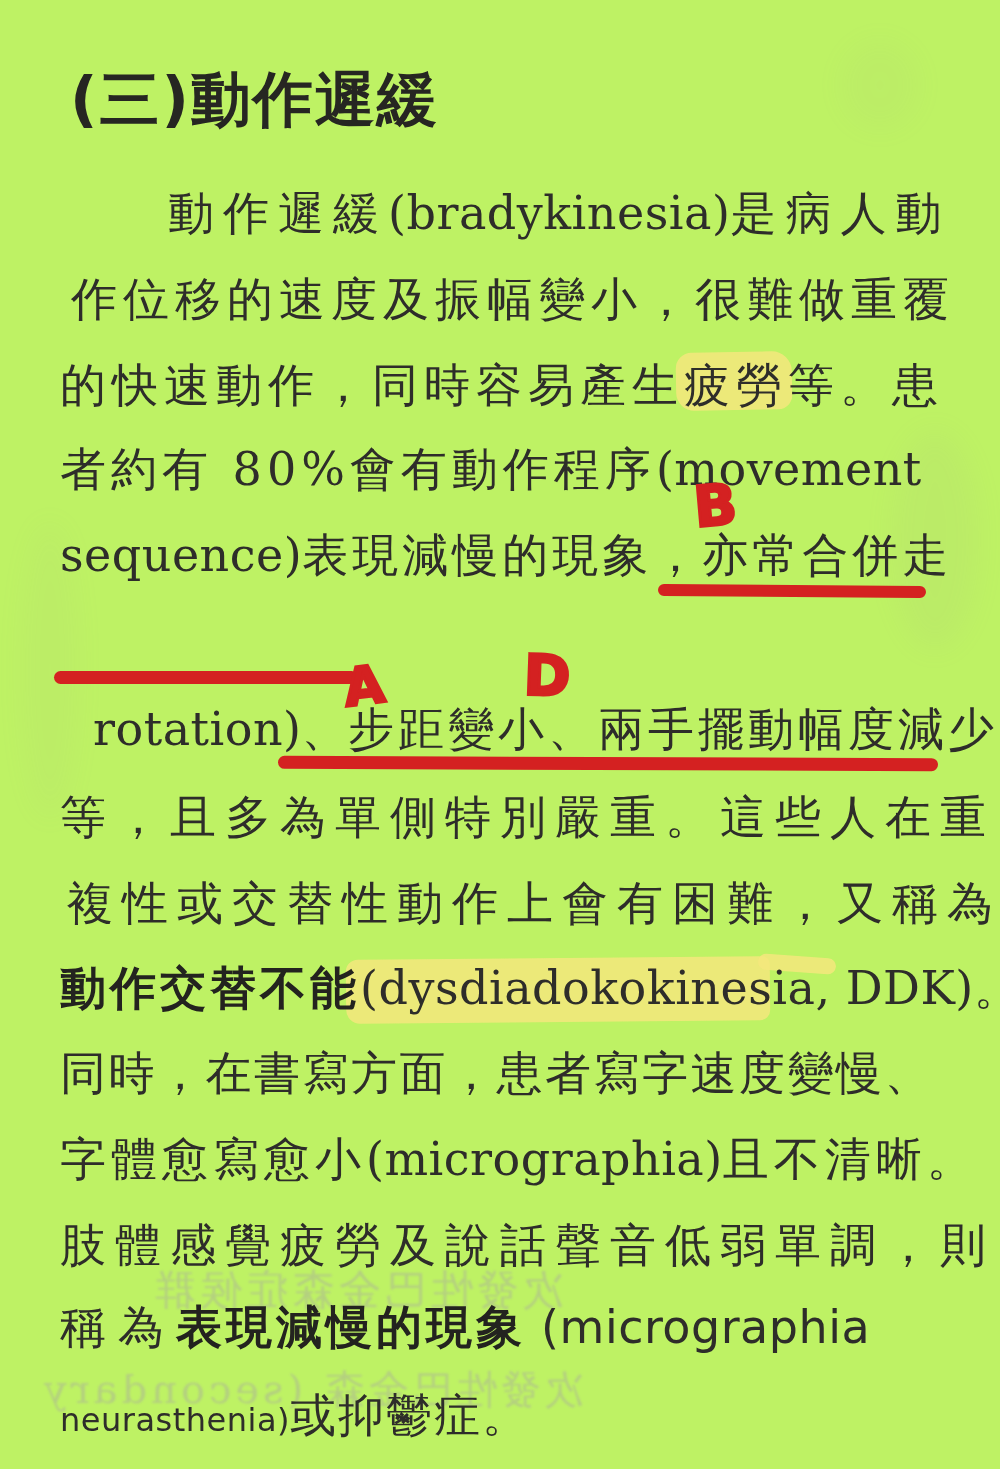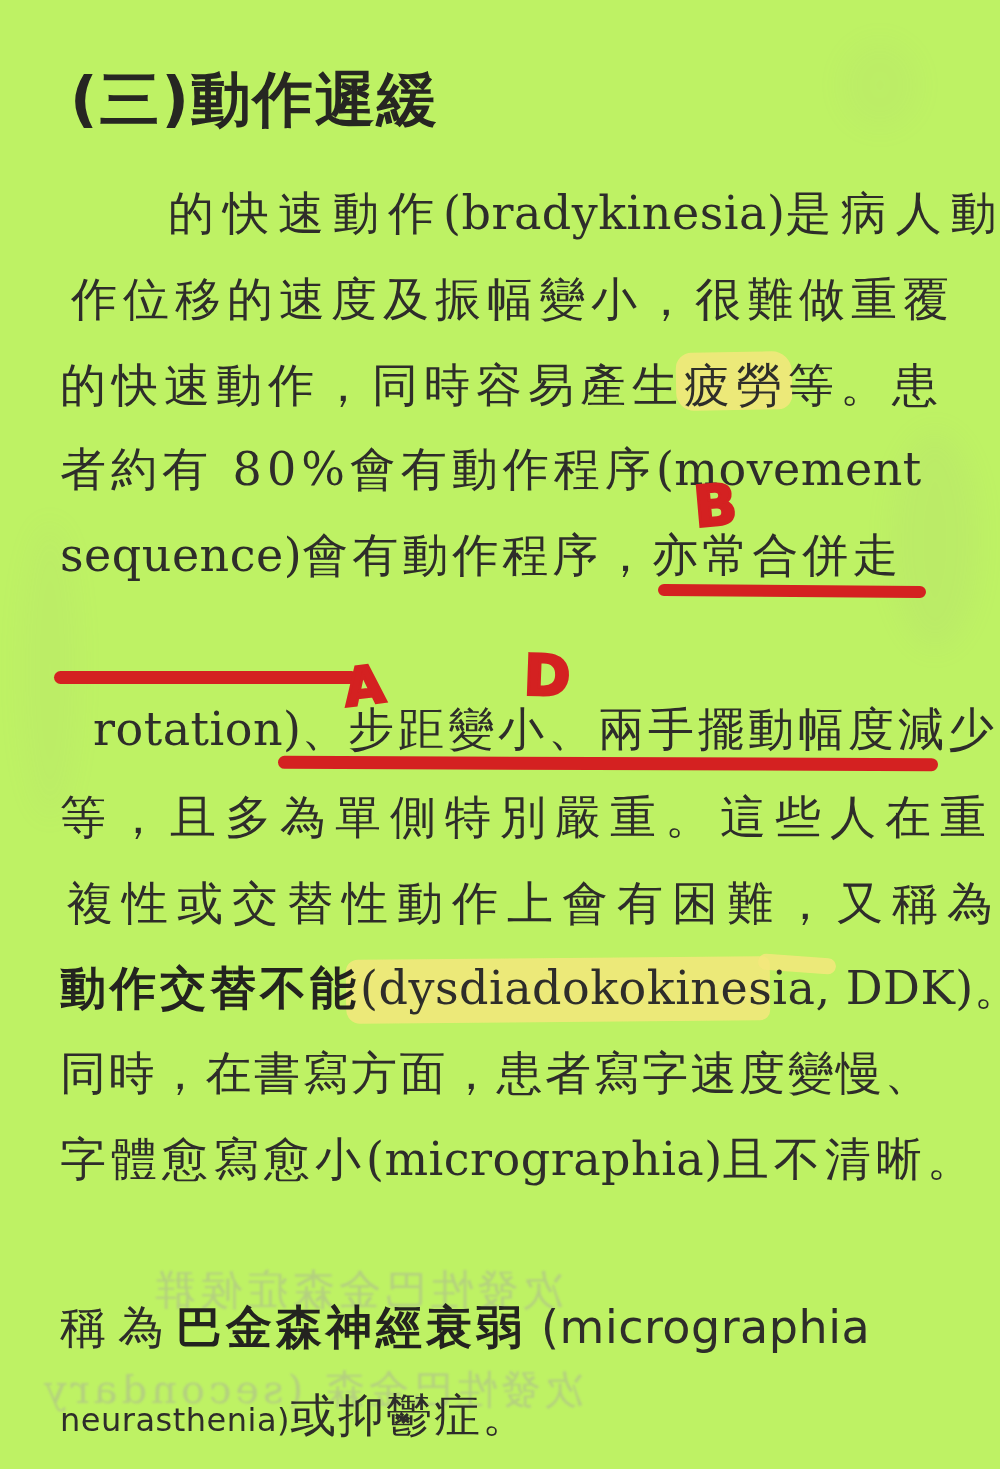--- a/index.html
+++ b/index.html
@@ -82,37 +82,37 @@
   <div class="bleed bt1">次發性巴金森症候群</div>
   <div class="bleed bt2">次發性巴金森 (secondary</div>
 
   <div class="hl hl-fatigue"></div>
   <div class="hl hl-ddk"></div>
   <div class="hl hl-ddk-tail"></div>
 
   <div class="heading">(三)動作遲緩</div>
 
   <div class="line ln1">
-    <span>的快速動作</span><span class="lat">(bradykinesia)</span><span>是病人動</span>
+    <span>動作遲緩</span><span class="lat">(bradykinesia)</span><span>是病人動</span>
   </div>
 
   <div class="line ln2">
     <span>作位移的速度及振幅變小，很難做重覆</span>
   </div>
 
   <div class="line ln3">
     <span>的快速動作，同時容易產生</span><span>疲勞</span><span>等。患</span>
   </div>
 
   <div class="line ln4">
     <span>者約有 80%會有動作程序</span><span class="lat">(movement</span>
   </div>
 
   <div class="line ln5">
-    <span class="lat">sequence)</span><span>會有動作程序，</span><span>亦常合併走</span>
+    <span class="lat">sequence)</span><span>表現減慢的現象，</span><span>亦常合併走</span>
   </div>
 
 
   <div class="line ln7">
     <span class="lat">rotation)、</span><span>步距變小、兩手擺動幅度減少</span>
   </div>
 
   <div class="line ln8">
     <span>等，且多為單側特別嚴重。這些人在重</span>
   </div>
@@ -126,23 +126,26 @@
   </div>
 
   <div class="line ln11">
     <span>同時，在書寫方面，患者寫字速度變慢、</span>
   </div>
 
   <div class="line ln12">
     <span>字體愈寫愈小</span><span class="lat">(micrographia)</span><span>且不清晰。</span>
   </div>
 
+  <div class="line ln13">
+    <span>肢體感覺疲勞及說話聲音低弱單調，則</span>
+  </div>
 
   <div class="line ln14">
-    <span>稱為</span><span class="bcjk">巴金森神經衰弱</span><span class="lat"> (micrographia</span>
+    <span>稱為</span><span class="bcjk">表現減慢的現象</span><span class="lat"> (micrographia</span>
   </div>
 
   <div class="line ln15">
     <span class="lat">neurasthenia)</span><span>或抑鬱症。</span>
   </div>
 
   <div class="redline ul-b"></div>
   <div class="redline ul-a"></div>
   <div class="redline ul-ad"></div>
 

